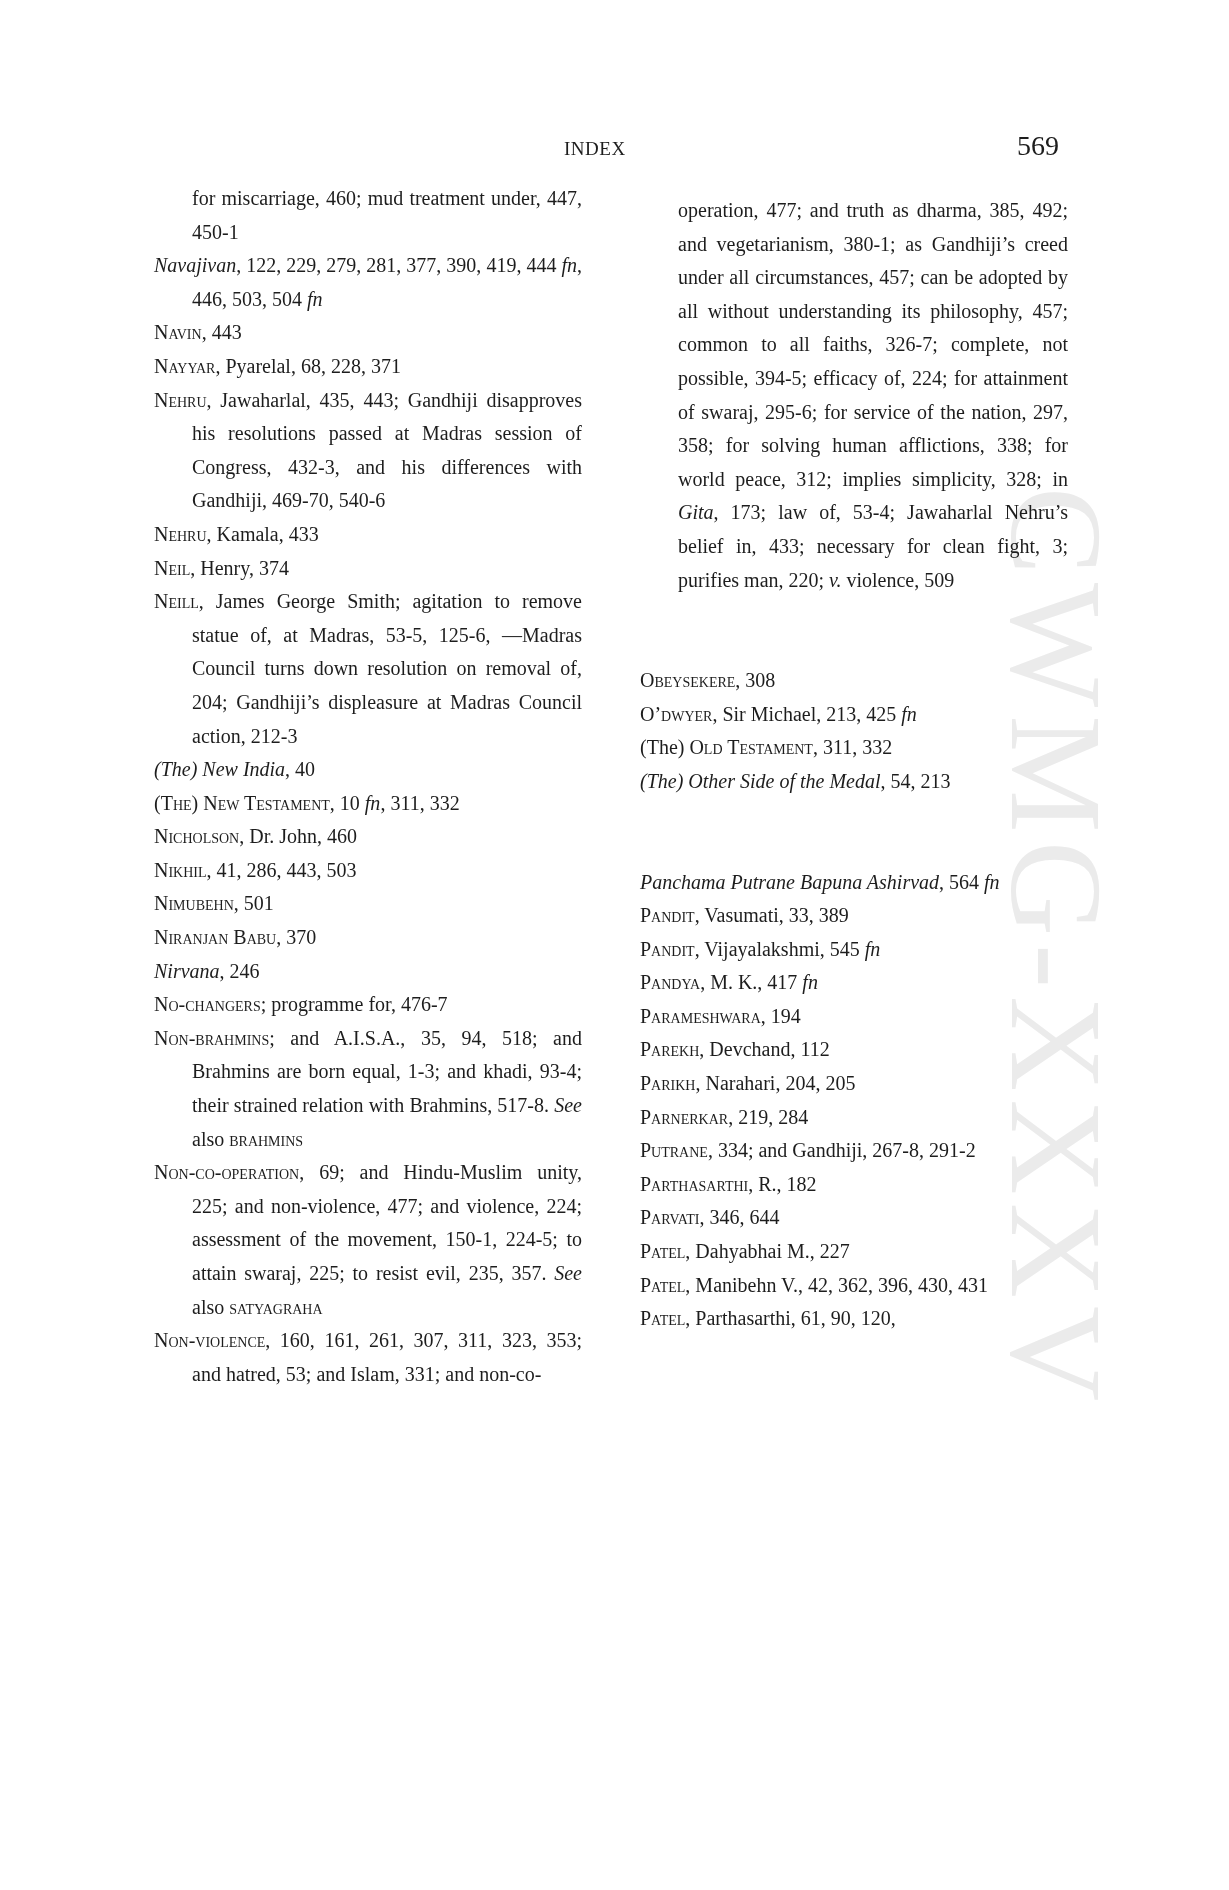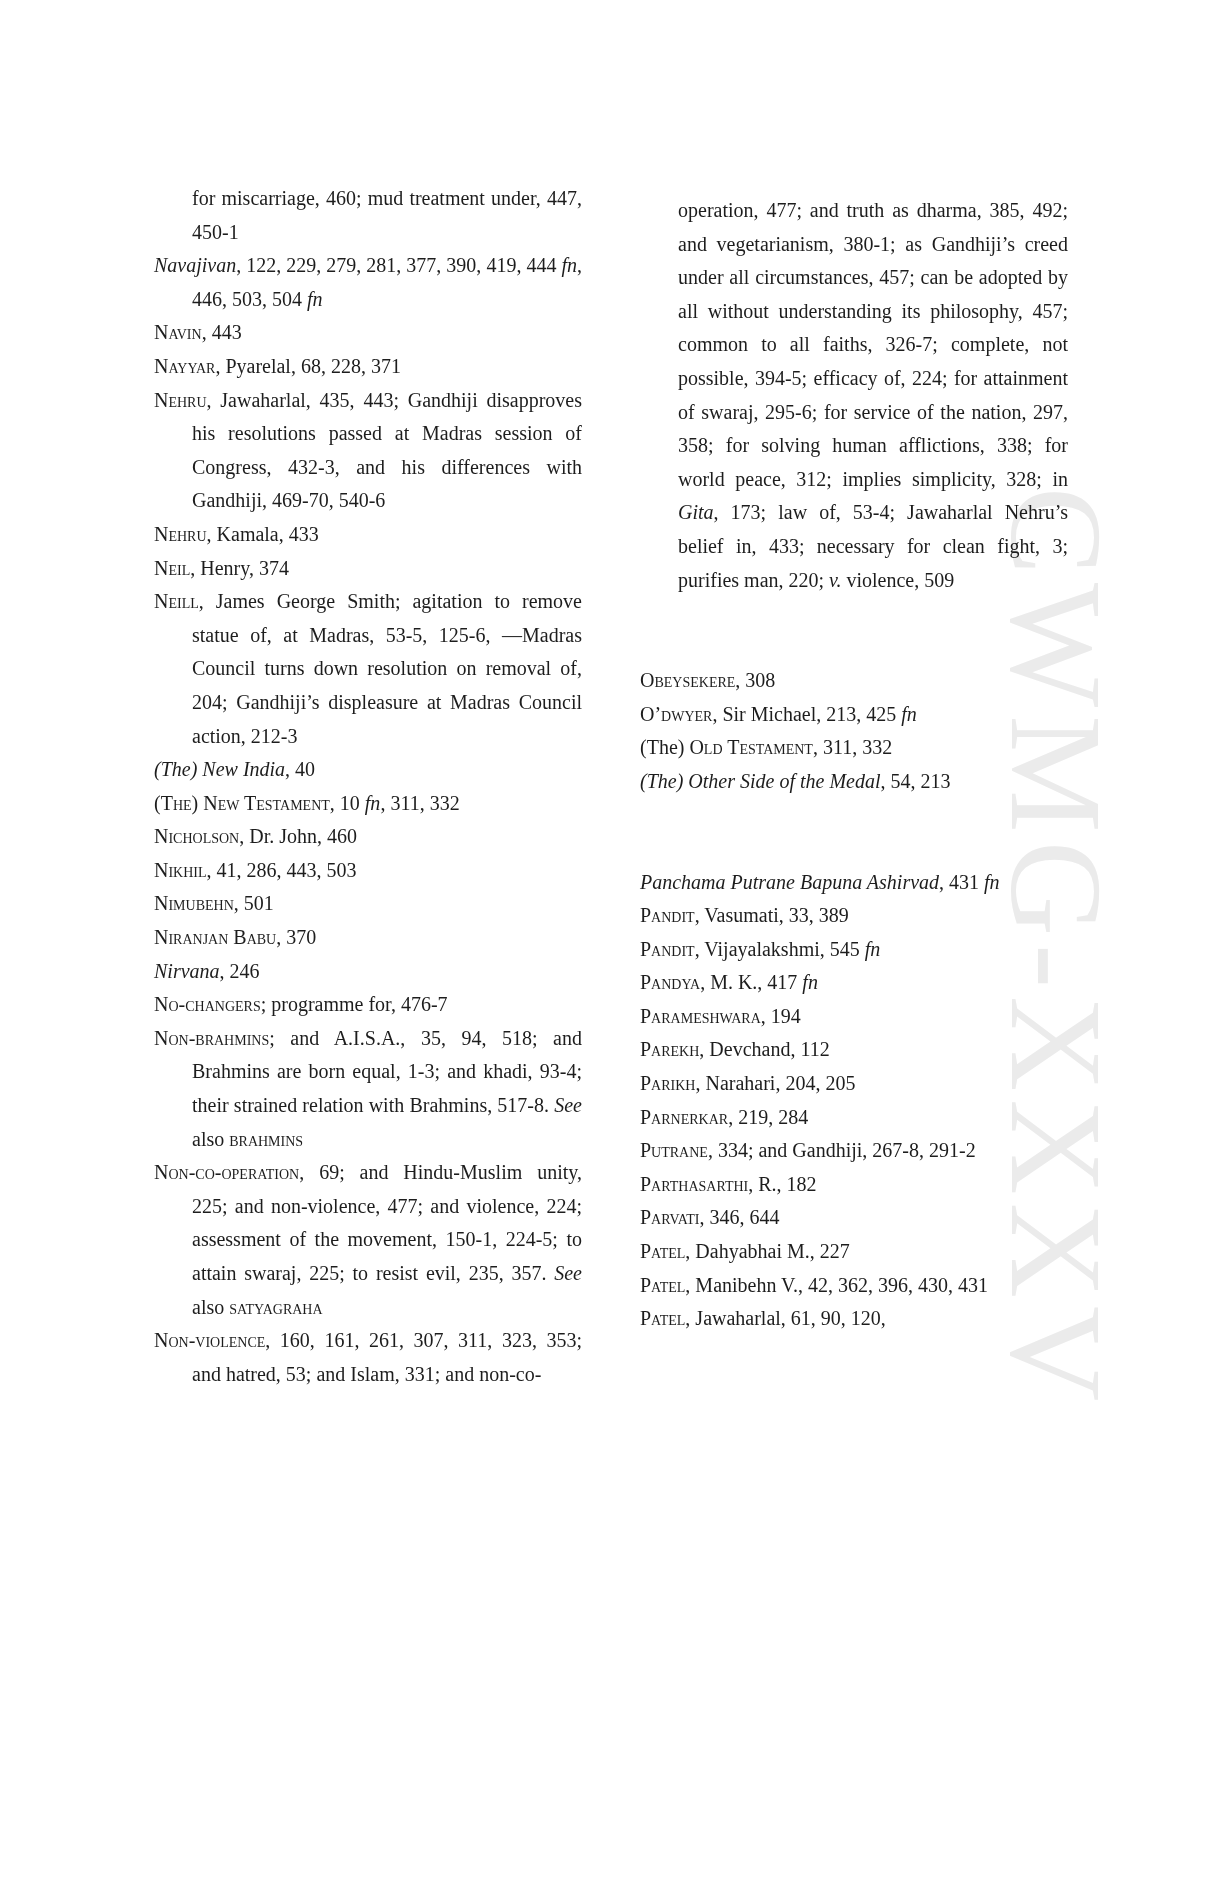--- a/index.html
+++ b/index.html
@@ -26,20 +26,24 @@
   .it { font-style: italic; }
 </style>
 </head>
 <body>
 
 <div class="page">
   <div class="watermark">
     <span>CWMG-XXXV</span>
   </div>
 
+  <div class="running-head">
+    <span class="running-title">INDEX</span>
+    <span class="page-number">569</span>
+  </div>
 
   <div class="column col-left">
       <div class="entry cont"><span>for miscarriage, 460; mud treatment under, 447, 450-1</span></div>
       <div class="entry"><span class="it">Navajivan</span><span>, 122, 229, 279, 281, 377, 390, 419, 444 </span><span class="it">fn</span><span>, 446, 503, 504 </span><span class="it">fn</span></div>
       <div class="entry"><span class="sc">Navin</span><span>, 443</span></div>
       <div class="entry"><span class="sc">Nayyar</span><span>, Pyarelal, 68, 228, 371</span></div>
       <div class="entry"><span class="sc">Nehru</span><span>, Jawaharlal, 435, 443; Gandhiji disapproves his resolutions passed at Madras session of Congress, 432-3, and his differences with Gandhiji, 469-70, 540-6</span></div>
       <div class="entry"><span class="sc">Nehru</span><span>, Kamala, 433</span></div>
       <div class="entry"><span class="sc">Neil</span><span>, Henry, 374</span></div>
       <div class="entry"><span class="sc">Neill</span><span>, James George Smith; agitation to remove statue of, at Madras, 53-5, 125-6, —Madras Council turns down resolution on removal of, 204; Gandhiji’s displeasure at Madras Council action, 212-3</span></div>
@@ -56,28 +60,28 @@
       <div class="entry"><span class="sc">Non-violence</span><span>, 160, 161, 261, 307, 311, 323, 353; and hatred, 53; and Islam, 331; and non-co-</span></div>
     </div>
   <div class="column col-right">
       <div class="entry cont"><span>operation, 477; and truth as dharma, 385, 492; and vegetarianism, 380-1; as Gandhiji’s creed under all circumstances, 457; can be adopted by all without understanding its philosophy, 457; common to all faiths, 326-7; complete, not possible, 394-5; efficacy of, 224; for attainment of swaraj, 295-6; for service of the nation, 297, 358; for solving human afflictions, 338; for world peace, 312; implies simplicity, 328; in </span><span class="it">Gita</span><span>, 173; law of, 53-4; Jawaharlal Nehru’s belief in, 433; necessary for clean fight, 3; purifies man, 220; </span><span class="it">v.</span><span> violence, 509</span></div>
       <div class="spacer"></div>
       <div class="entry"><span class="sc">Obeysekere</span><span>, 308</span></div>
       <div class="entry"><span class="sc">O’dwyer</span><span>, Sir Michael, 213, 425 </span><span class="it">fn</span></div>
       <div class="entry"><span>(The) </span><span class="sc">Old Testament</span><span>, 311, 332</span></div>
       <div class="entry"><span class="it">(The) Other Side of the Medal</span><span>, 54, 213</span></div>
       <div class="spacer"></div>
-      <div class="entry"><span class="it">Panchama Putrane Bapuna Ashirvad</span><span>, 431 </span><span class="it">fn</span></div>
+      <div class="entry"><span class="it">Panchama Putrane Bapuna Ashirvad</span><span>, 564 </span><span class="it">fn</span></div>
       <div class="entry"><span class="sc">Pandit</span><span>, Vasumati, 33, 389</span></div>
       <div class="entry"><span class="sc">Pandit</span><span>, Vijayalakshmi, 545 </span><span class="it">fn</span></div>
       <div class="entry"><span class="sc">Pandya</span><span>, M. K., 417 </span><span class="it">fn</span></div>
       <div class="entry"><span class="sc">Parameshwara</span><span>, 194</span></div>
       <div class="entry"><span class="sc">Parekh</span><span>, Devchand, 112</span></div>
       <div class="entry"><span class="sc">Parikh</span><span>, Narahari, 204, 205</span></div>
       <div class="entry"><span class="sc">Parnerkar</span><span>, 219, 284</span></div>
       <div class="entry"><span class="sc">Putrane</span><span>, 334; and Gandhiji, 267-8, 291-2</span></div>
       <div class="entry"><span class="sc">Parthasarthi</span><span>, R., 182</span></div>
       <div class="entry"><span class="sc">Parvati</span><span>, 346, 644</span></div>
       <div class="entry"><span class="sc">Patel</span><span>, Dahyabhai M., 227</span></div>
       <div class="entry"><span class="sc">Patel</span><span>, Manibehn V., 42, 362, 396, 430, 431</span></div>
-      <div class="entry"><span class="sc">Patel</span><span>, Jawaharlal, 61, 90, 120,</span></div>
+      <div class="entry"><span class="sc">Patel</span><span>, Parthasarthi, 61, 90, 120,</span></div>
     </div>
 </div>
 
 </body></html>

